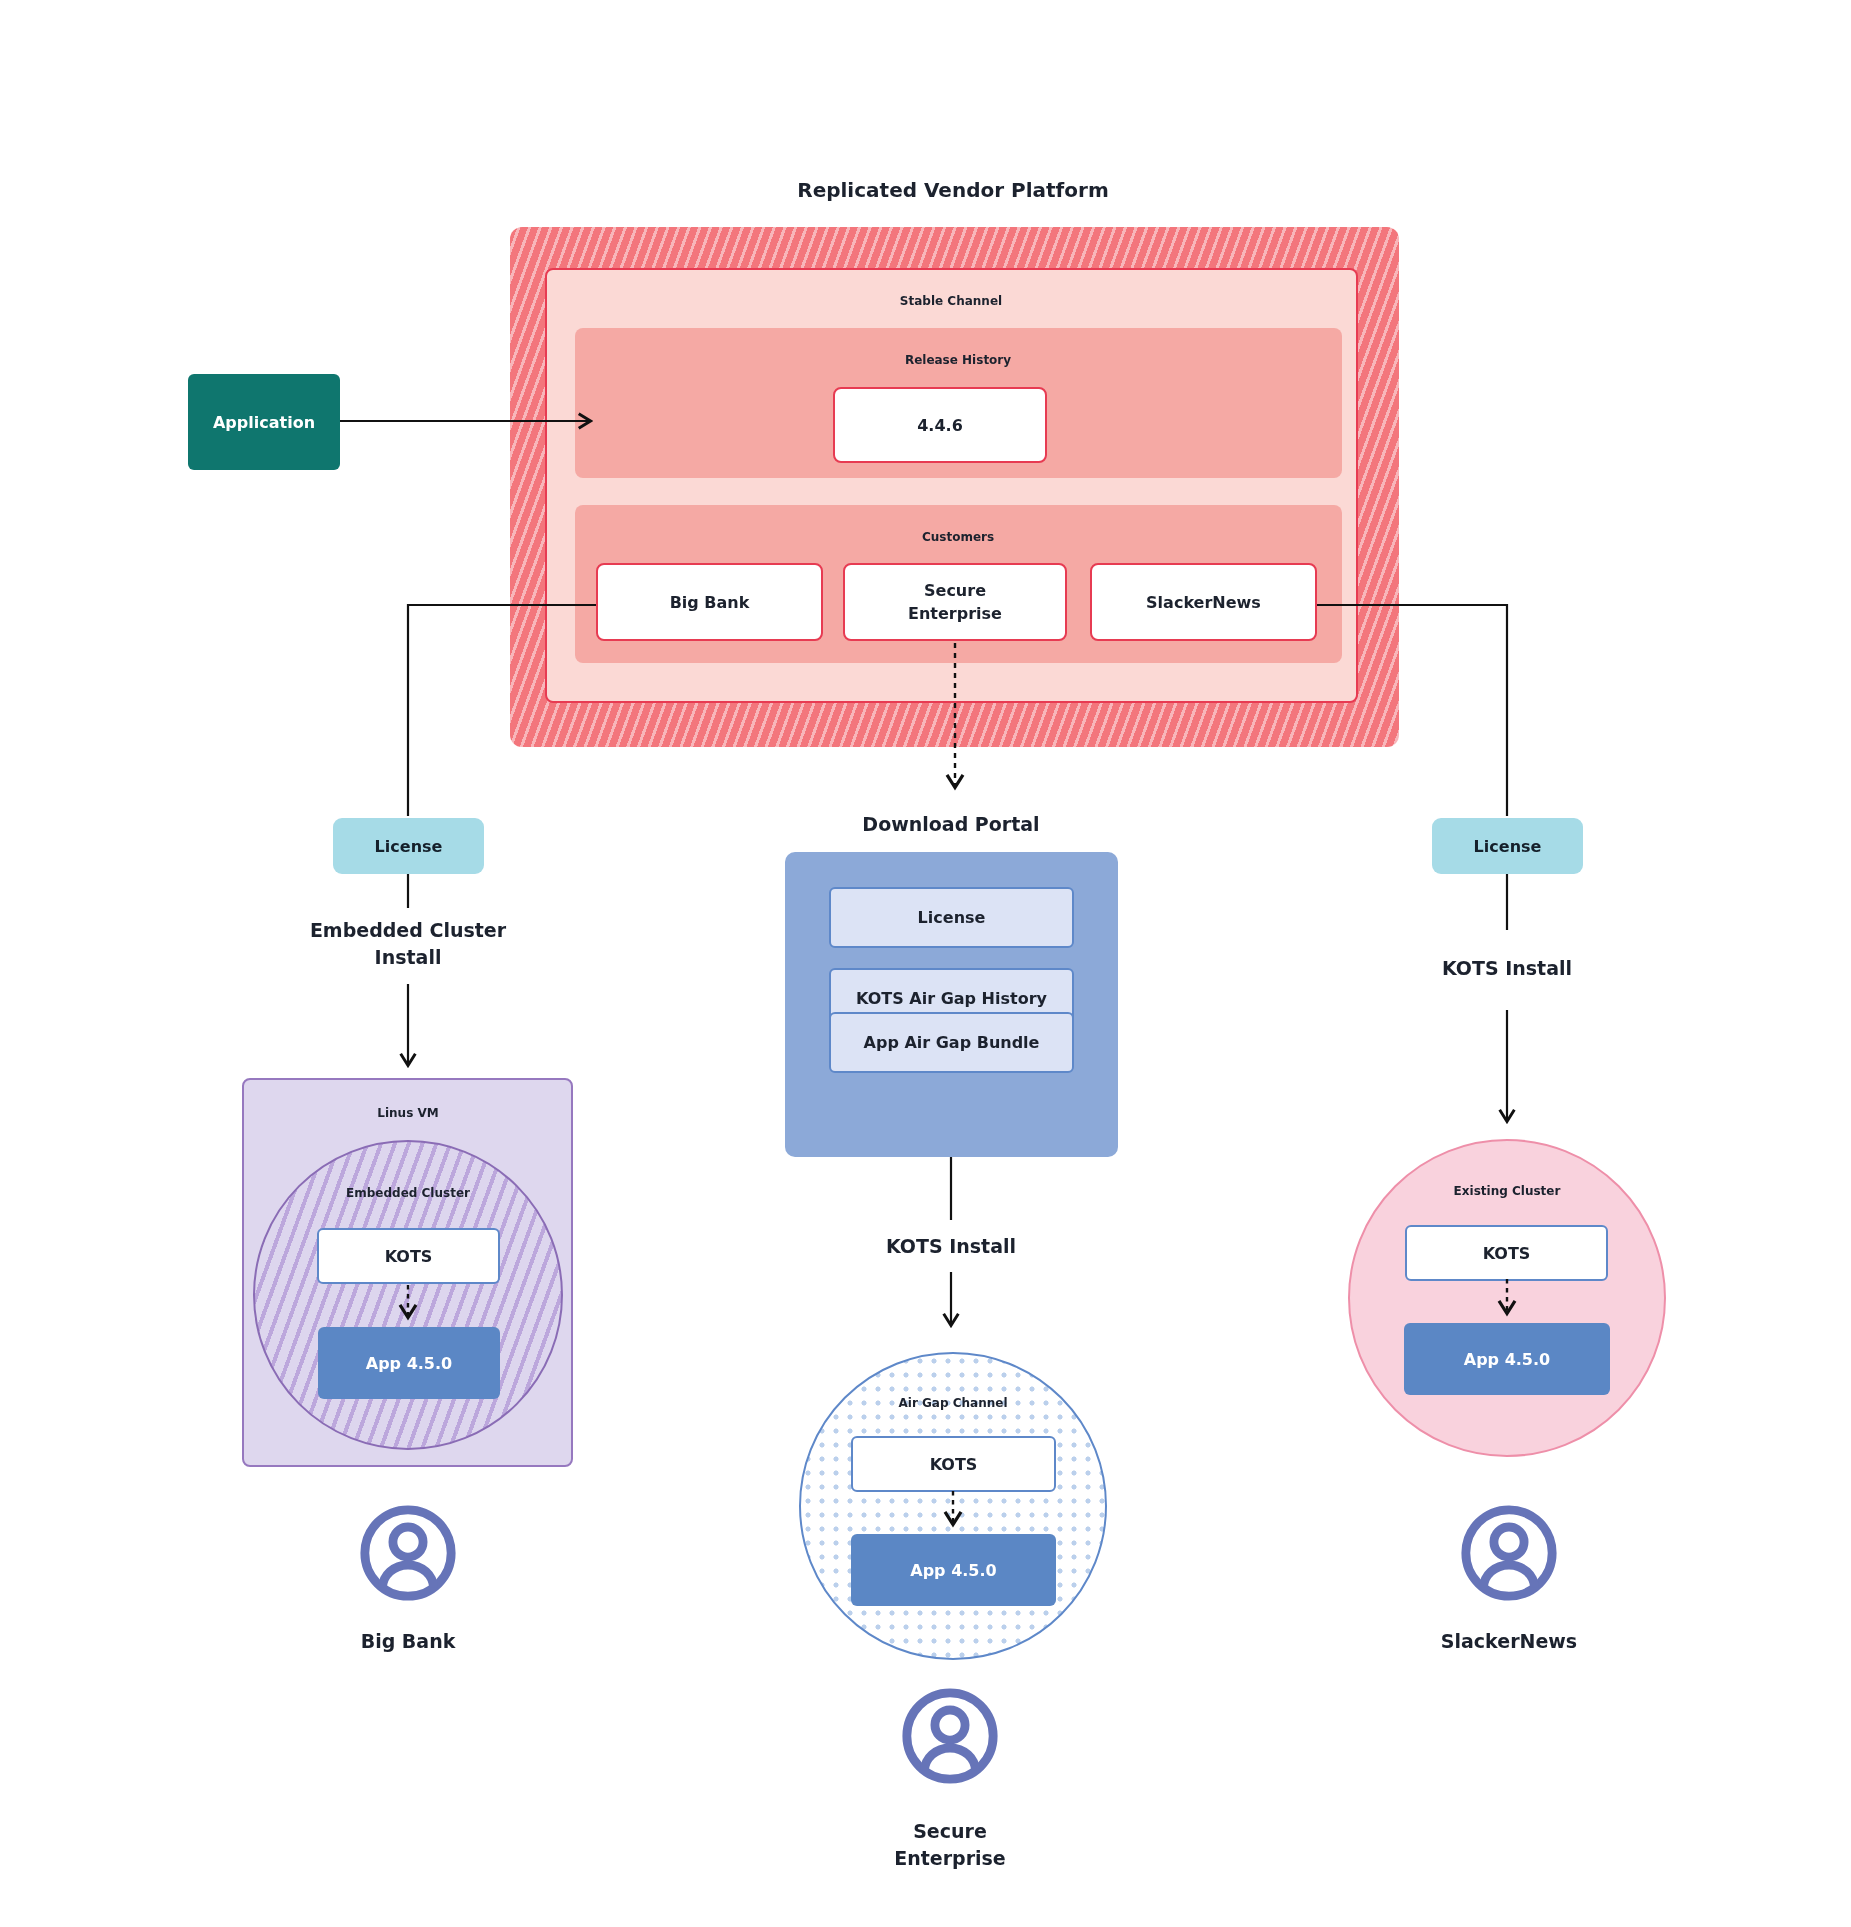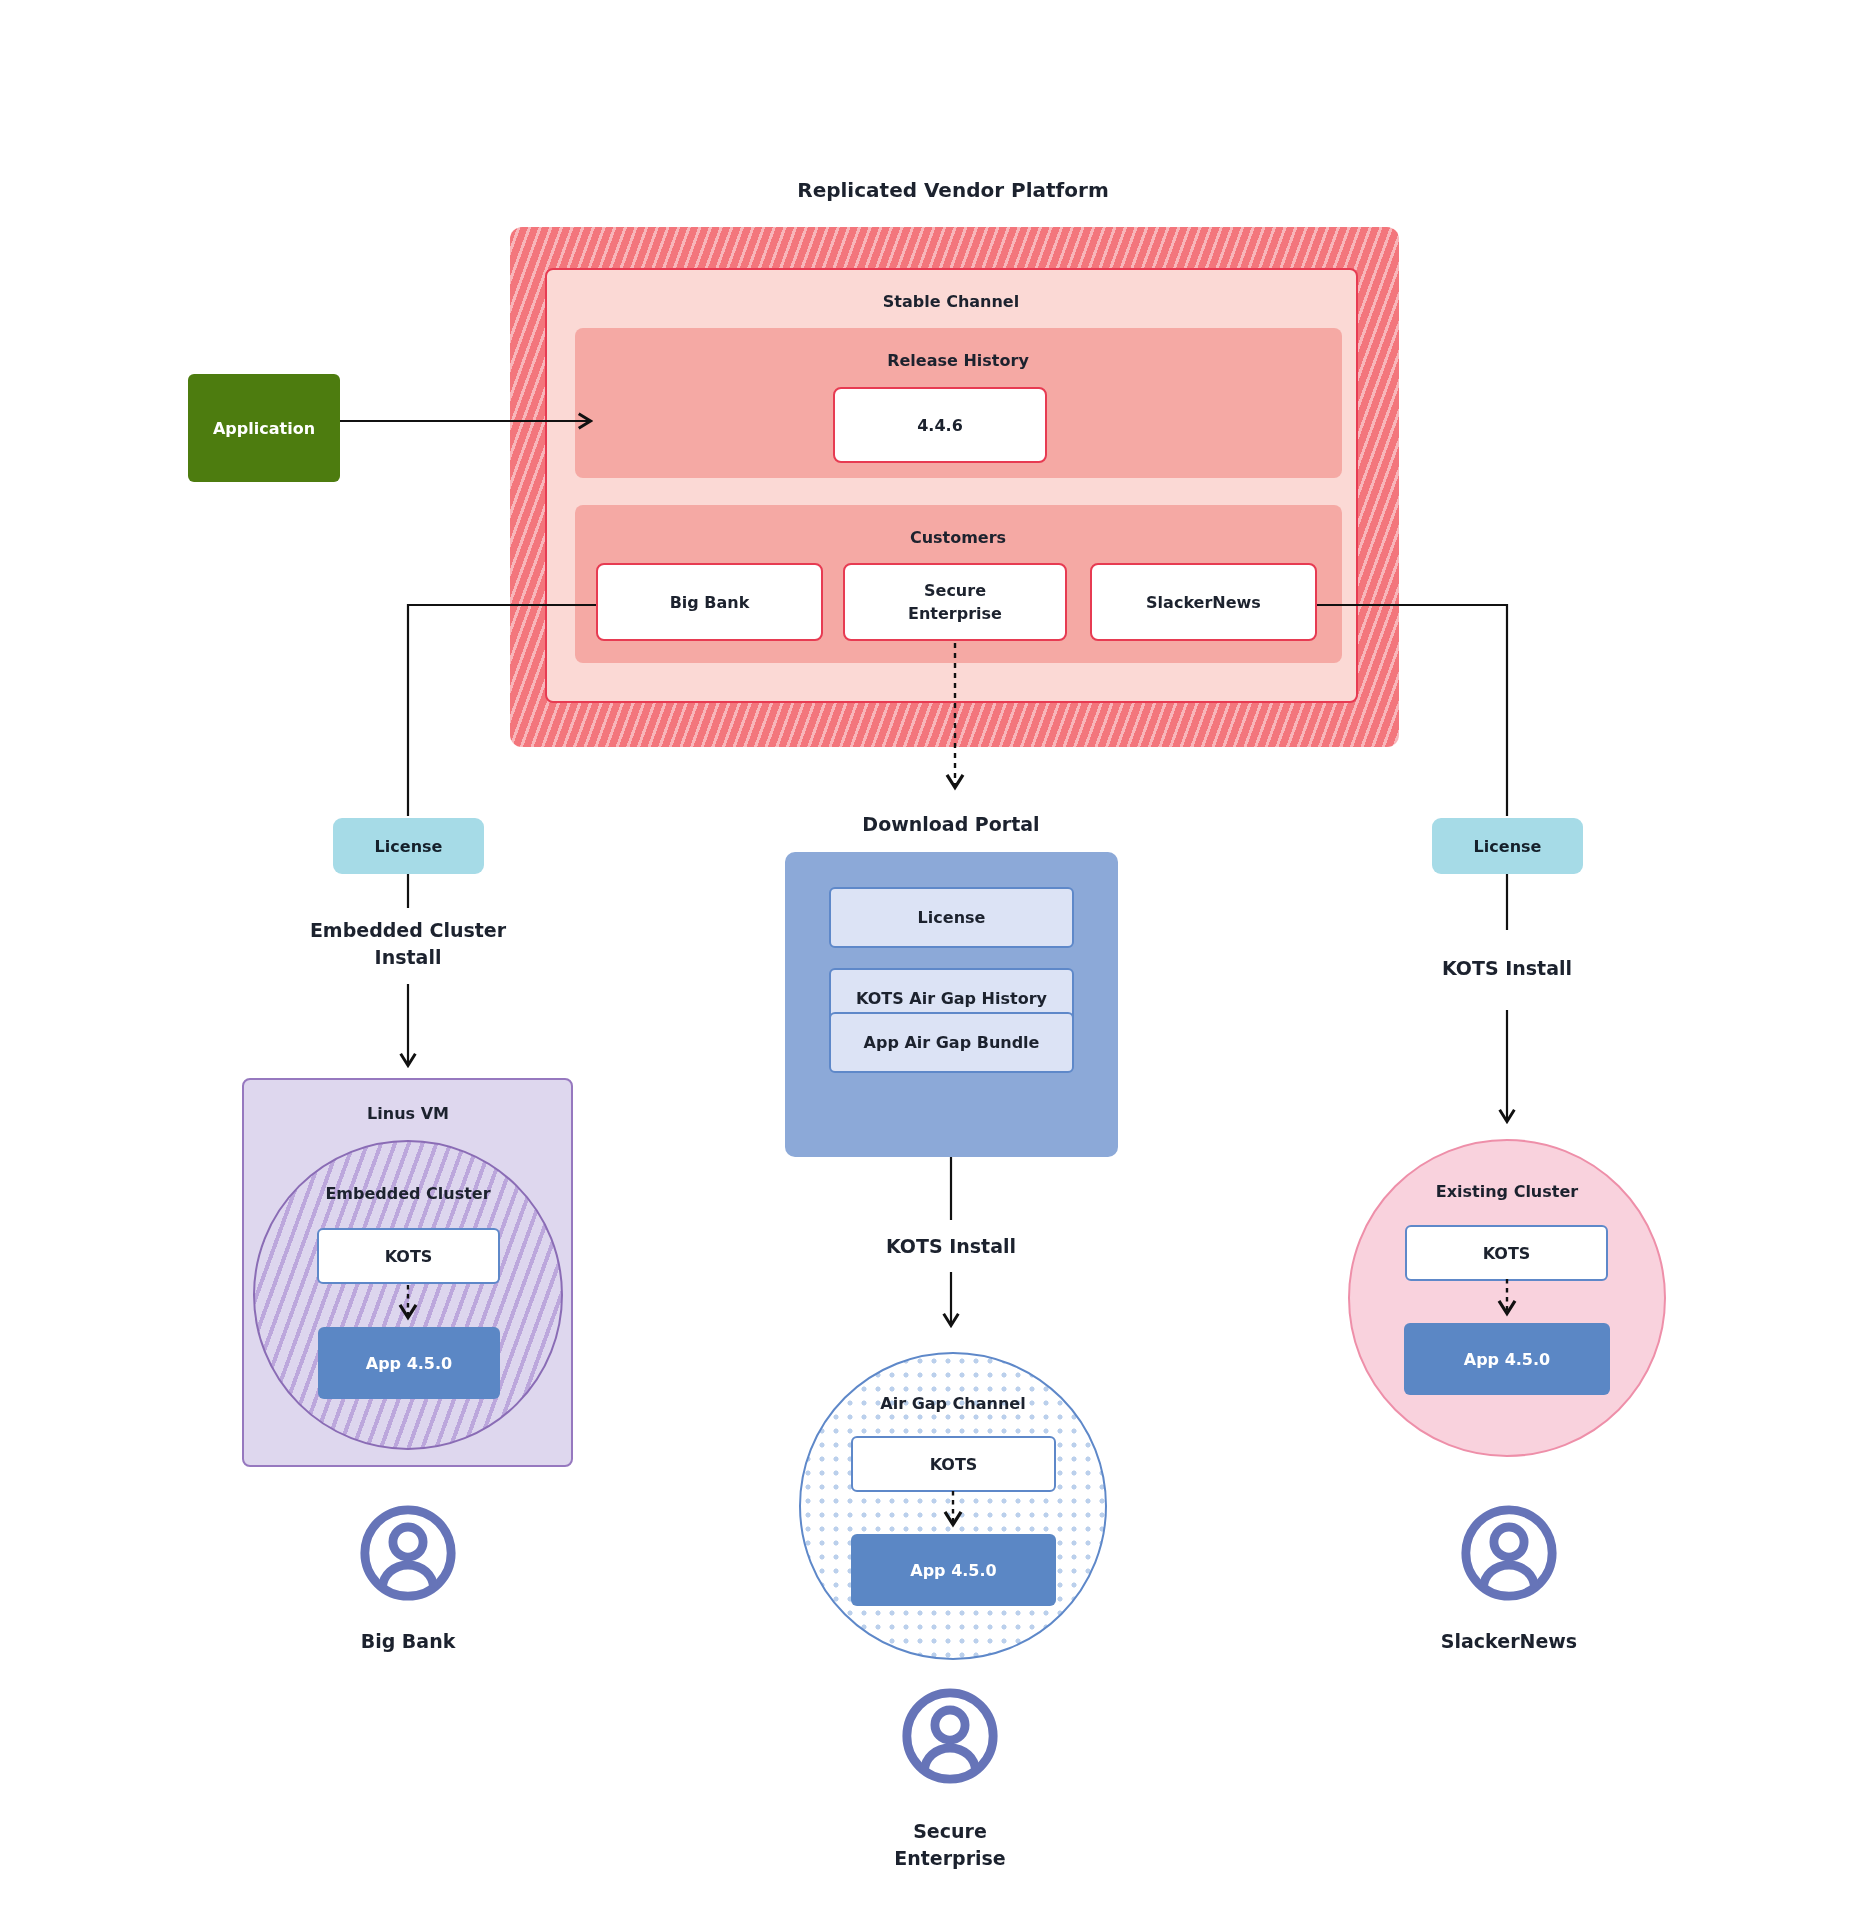--- a/index.html
+++ b/index.html
@@ -22,26 +22,26 @@
   .rh-panel{left:575px;top:328px;width:767px;height:150px;}
   .cu-panel{left:575px;top:505px;width:767px;height:158px;}
 
   .rel-current{left:598px;top:387px;width:215px;height:68px;background:#EA4558;border-radius:8px;color:#fff;font-size:16px;font-weight:600;}
   .rel-prev{left:833px;top:387px;width:214px;height:76px;background:#fff;border:2px solid #E73B52;box-sizing:border-box;border-radius:8px;font-size:16px;font-weight:600;}
   .cust-box{top:563px;height:78px;background:#fff;border:2px solid #E73B52;box-sizing:border-box;border-radius:8px;font-size:16px;font-weight:600;line-height:23px;}
 
   
   .lbl{position:absolute;transform:translate(-50%,-50%);white-space:nowrap;text-align:center;}
   .lbl-title{font-size:20px;font-weight:600;}
-  .lbl-section{font-size:16px;font-weight:600;}
+  .lbl-section{font-size:12px;font-weight:600;}
   .lbl-flow{font-size:19px;font-weight:600;line-height:27px;}
   .wrap{white-space:normal;}
 
   
-  .app-box{left:188px;top:374px;width:152px;height:108px;background:#4d7c0f;border-radius:6px;color:#fff;font-size:16px;font-weight:600;}
+  .app-box{left:188px;top:374px;width:152px;height:96px;background:#0f766e;border-radius:6px;color:#fff;font-size:16px;font-weight:600;}
 
   
   .license-chip{width:151px;height:56px;background:#A6DBE7;border-radius:9px;font-size:16px;font-weight:600;color:#15202b;}
 
   
   .portal-box{left:785px;top:852px;width:333px;height:305px;background:#8CA9D8;border-radius:10px;}
   .portal-item{left:829px;width:245px;height:61px;background:#DCE3F5;border:2px solid #5E88C9;box-sizing:border-box;border-radius:6px;font-size:16px;font-weight:600;}
 
   
   .vm-box{left:242px;top:1078px;width:331px;height:389px;background:#DED7EE;border:2px solid #9678BF;box-sizing:border-box;border-radius:8px;}

